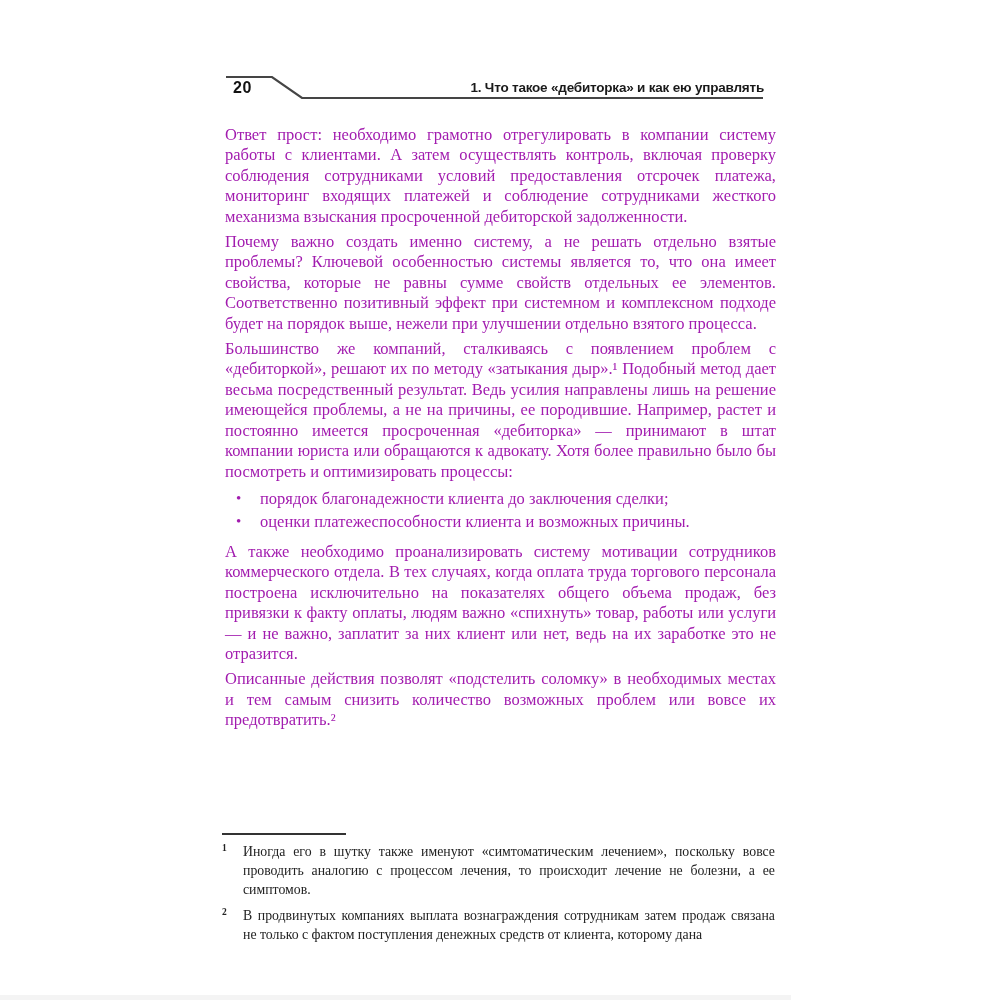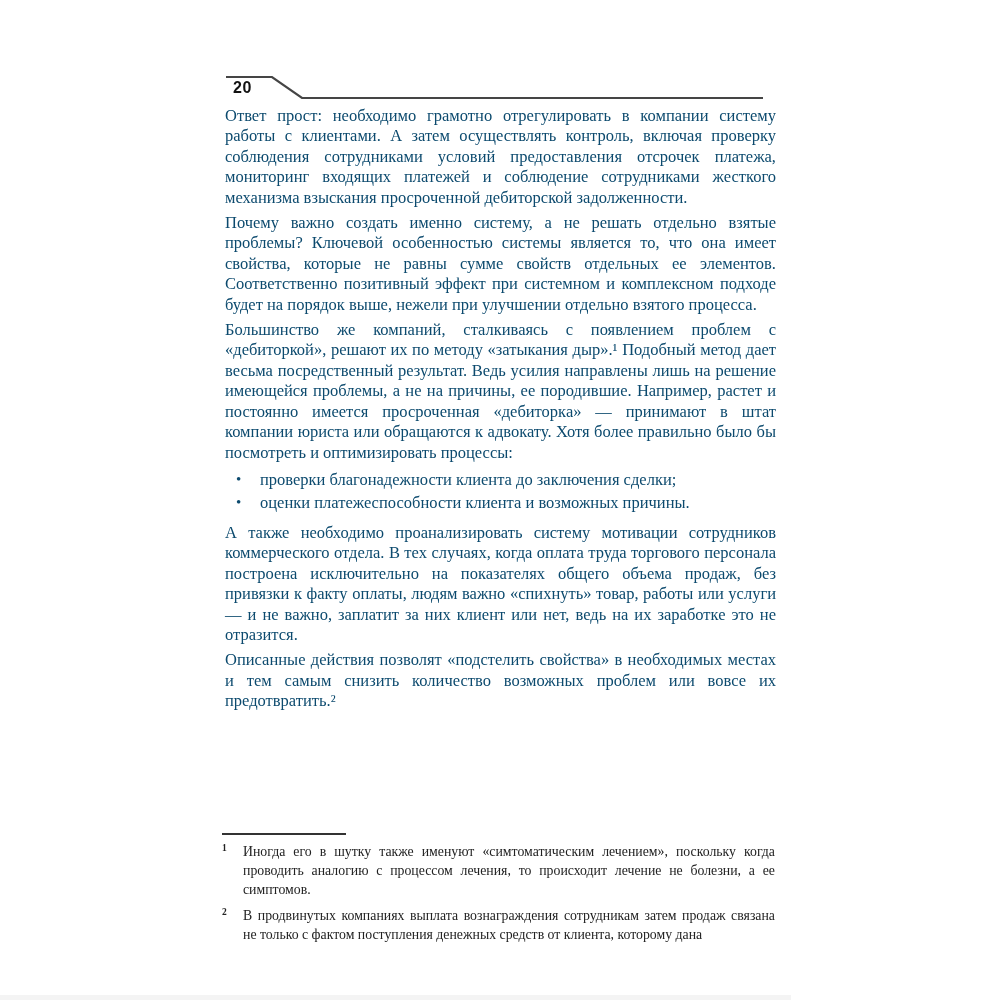--- a/index.html
+++ b/index.html
@@ -41,23 +41,23 @@
     font-size: 13.5px;
     letter-spacing: -0.2px;
     color: #1a1a1a;
     white-space: nowrap;
   }
 
   
   .body-text {
     position: absolute;
     left: 225px;
-    top: 106px;
+    top: 125px;
     width: 551px;
-    color: #0c4a6e;
+    color: #a21caf;
   }
   .body-text p {
     font-size: 16.5px;
     line-height: 20.4px;
     text-align: justify;
     margin: 0 0 5px 0;
   }
   .bullet-list {
     list-style: none;
     margin: 3px 0 9px 0;
@@ -119,47 +119,48 @@
 </head>
 <body>
 
 <div class="page">
 
   <header class="page-header">
     <svg class="header-rule" width="540" height="31" viewBox="0 0 540 31">
       <polyline points="2,7 48,7 78,28 539,28" fill="none" stroke="#454545" stroke-width="2.2"></polyline>
     </svg>
     <span class="page-number">20</span>
+    <span class="chapter-title">1. Что такое «дебиторка» и как ею управлять</span>
   </header>
 
   <main class="body-text">
     <p>Ответ прост: необходимо грамотно отрегулировать в компании систему работы с клиентами. А затем осуществлять контроль, включая проверку соблюдения сотрудниками условий предоставления отсрочек платежа, мониторинг входящих платежей и соблюдение сотрудниками жесткого механизма взыскания просроченной дебиторской задолженности.</p>
     <p>Почему важно создать именно систему, а не решать отдельно взятые проблемы? Ключевой особенностью системы является то, что она имеет свойства, которые не равны сумме свойств отдельных ее элементов. Соответственно позитивный эффект при системном и комплексном подходе будет на порядок выше, нежели при улучшении отдельно взятого процесса.</p>
     <p>Большинство же компаний, сталкиваясь с появлением проблем с «дебиторкой», решают их по методу «затыкания дыр».¹ Подобный метод дает весьма посредственный результат. Ведь усилия направлены лишь на решение имеющейся проблемы, а не на причины, ее породившие. Например, растет и постоянно имеется просроченная «дебиторка» — принимают в штат компании юриста или обращаются к адвокату. Хотя более правильно было бы посмотреть и оптимизировать процессы:</p>
 
     <ul class="bullet-list">
       <li>
         <span class="bullet-dot">•</span>
-        <span>проверки благонадежности клиента до заключения сделки;</span>
+        <span>порядок благонадежности клиента до заключения сделки;</span>
       </li>
       <li>
         <span class="bullet-dot">•</span>
         <span>оценки платежеспособности клиента и возможных причины.</span>
       </li>
     </ul>
 
     <p>А также необходимо проанализировать систему мотивации сотрудников коммерческого отдела. В тех случаях, когда оплата труда торгового персонала построена исключительно на показателях общего объема продаж, без привязки к факту оплаты, людям важно «спихнуть» товар, работы или услуги — и не важно, заплатит за них клиент или нет, ведь на их заработке это не отразится.</p>
-    <p>Описанные действия позволят «подстелить свойства» в необходимых местах и тем самым снизить количество возможных проблем или вовсе их предотвратить.²</p>
+    <p>Описанные действия позволят «подстелить соломку» в необходимых местах и тем самым снизить количество возможных проблем или вовсе их предотвратить.²</p>
   </main>
 
   <footer class="footnotes">
     <div class="fn-rule"></div>
     <div class="footnote">
       <span class="fn-marker">1</span>
-      <span class="fn-text">Иногда его в шутку также именуют «симтоматическим лечением», поскольку когда проводить аналогию с процессом лечения, то происходит лечение не болезни, а ее симптомов.</span>
+      <span class="fn-text">Иногда его в шутку также именуют «симтоматическим лечением», поскольку вовсе проводить аналогию с процессом лечения, то происходит лечение не болезни, а ее симптомов.</span>
     </div>
     <div class="footnote">
       <span class="fn-marker">2</span>
       <span class="fn-text">В продвинутых компаниях выплата вознаграждения сотрудникам затем продаж связана не только с фактом поступления денежных средств от клиента, которому дана</span>
     </div>
   </footer>
 
   <div class="page-bottom-edge"></div>
 
 </div>

